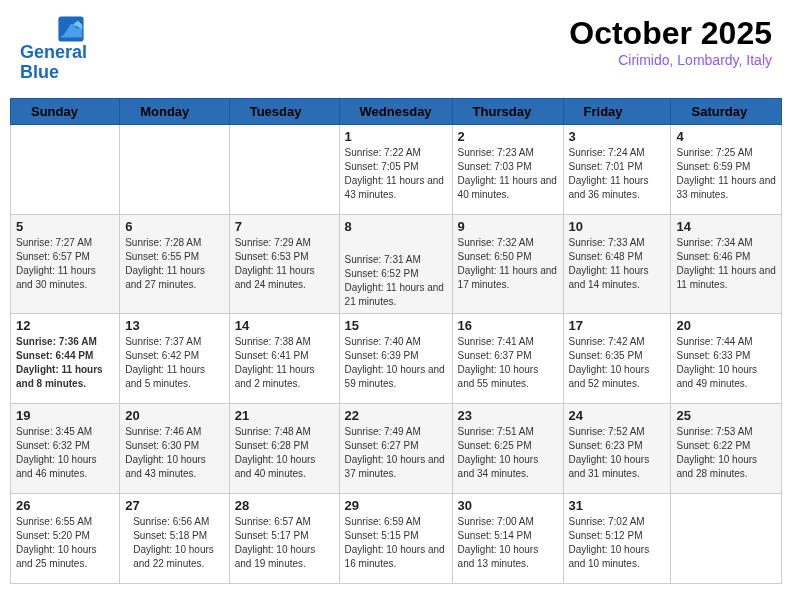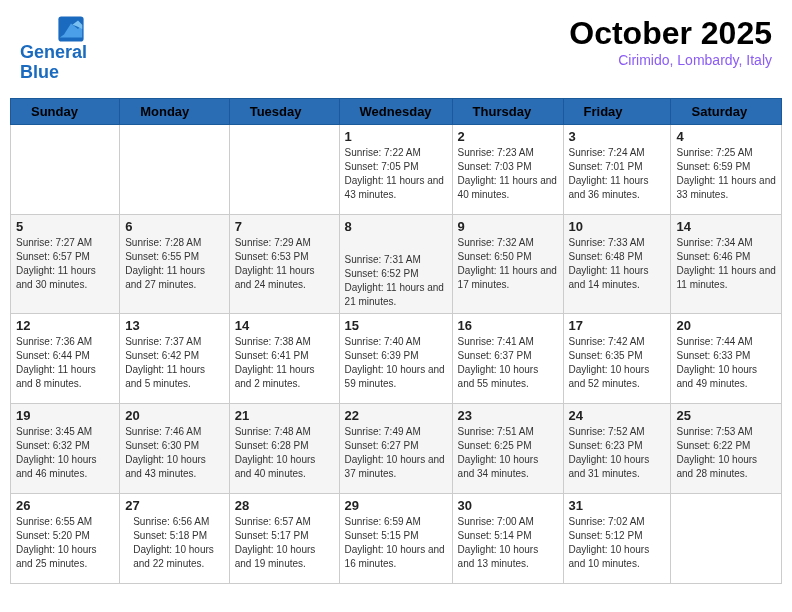--- a/index.html
+++ b/index.html
@@ -192,21 +192,21 @@
         <td>
           <div class="day-number">14</div>
           <div class="day-info" style="white-space: pre-line;">Sunrise: 7:34 AM
 Sunset: 6:46 PM
 Daylight: 11 hours and 11 minutes.</div>
         </td>
       </tr>
       <tr>
         <td>
           <div class="day-number">12</div>
-          <div class="day-info" style="white-space: pre-line;">Sunrise: 7:36 AM
+          <div class="day-info" style="white-space: pre-line; font-weight: bold;">Sunrise: 7:36 AM
 Sunset: 6:44 PM
 Daylight: 11 hours and 8 minutes.</div>
         </td>
         <td>
           <div class="day-number">13</div>
           <div class="day-info" style="white-space: pre-line;">Sunrise: 7:37 AM
 Sunset: 6:42 PM
 Daylight: 11 hours and 5 minutes.</div>
         </td>
         <td>

